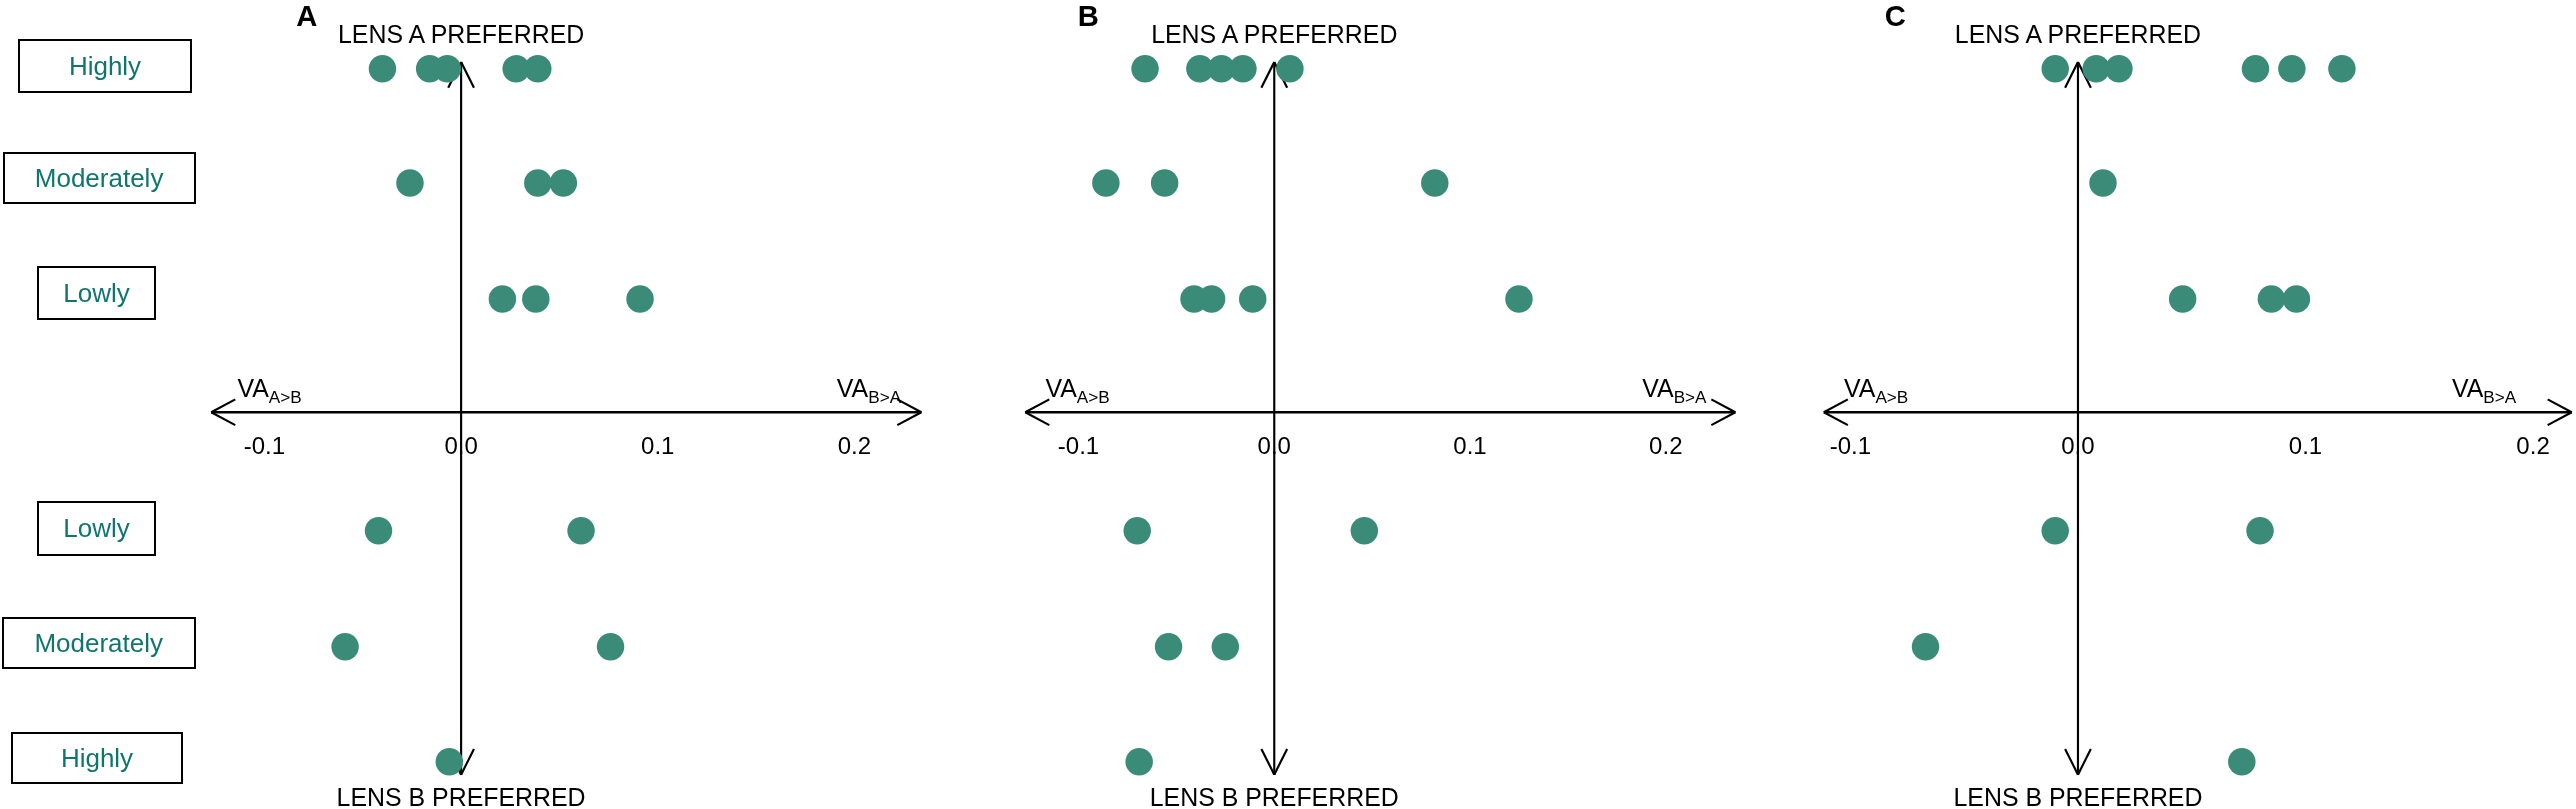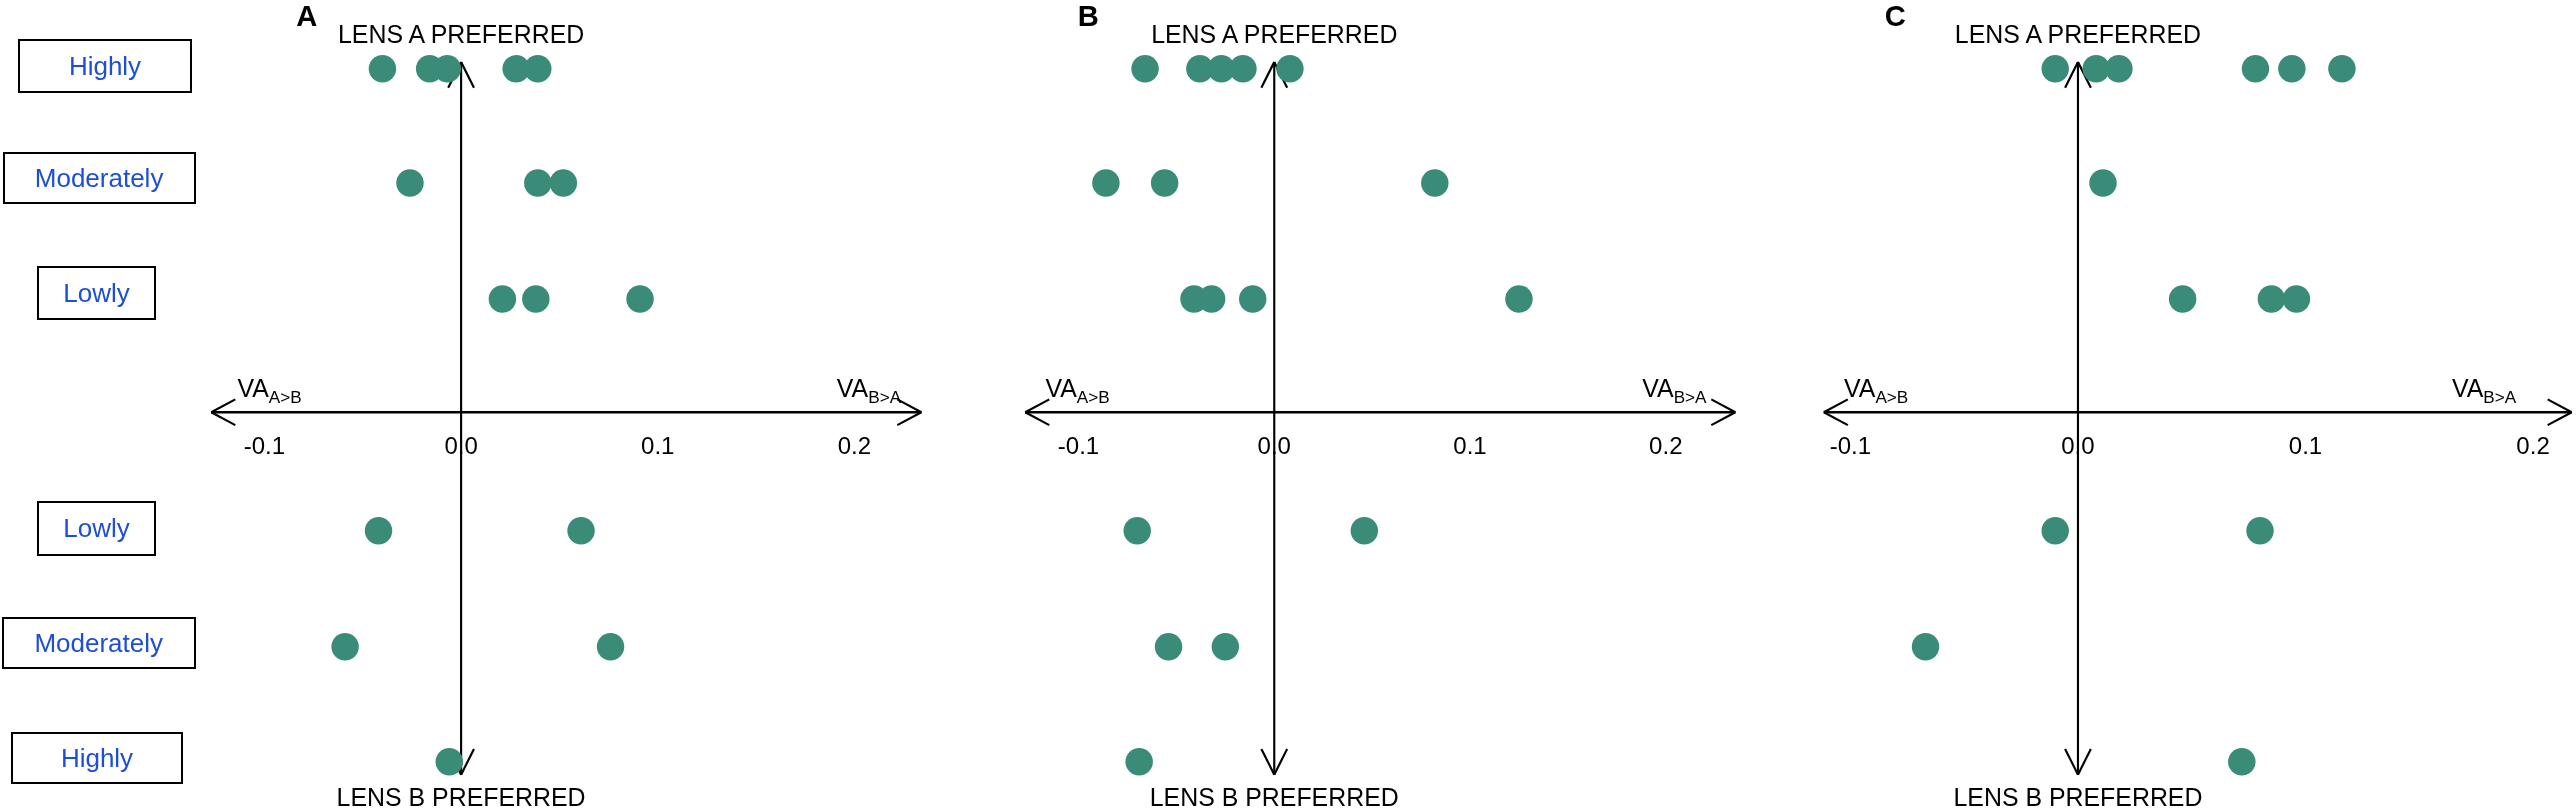--- a/index.html
+++ b/index.html
@@ -10,21 +10,21 @@
     font-family:"Liberation Sans", sans-serif;
     color:#000;
     overflow:hidden;
   }
   .pref-box{
     position:absolute;
     border:2.6px solid #000;
     background:#fff;
     display:flex;align-items:center;justify-content:center;
     font-size:26px;
-    color:#1d4ed8;
+    color:#0f766e;
     box-sizing:border-box;
   }
   #box-0{left:18px;top:39px;width:174px;height:54px;}
   #box-1{left:2.6px;top:152px;width:193px;height:52px;}
   #box-2{left:37px;top:266px;width:119px;height:54px;}
   #box-3{left:37px;top:501px;width:119px;height:55px;}
   #box-4{left:1.7px;top:617px;width:194px;height:52px;}
   #box-5{left:11px;top:732px;width:172px;height:52px;}
   svg.plots{position:absolute;left:0;top:0;}
   text{fill:#000;}

